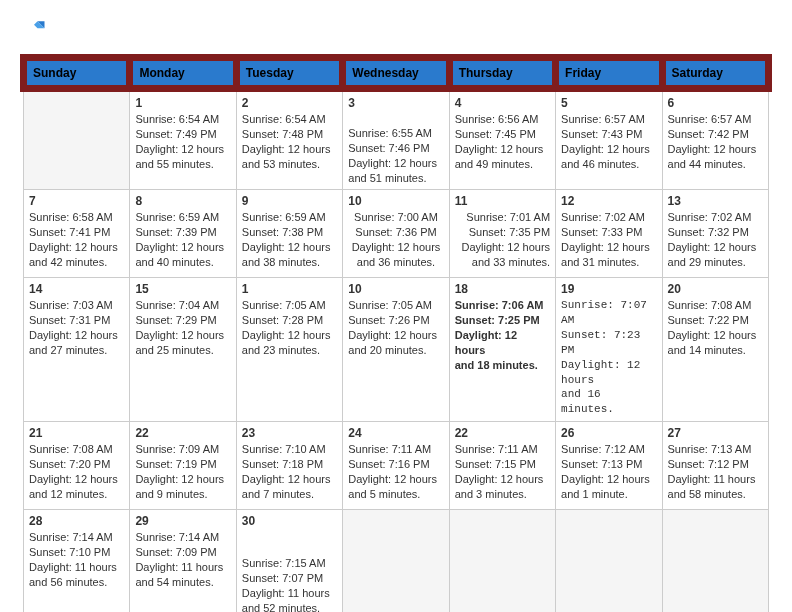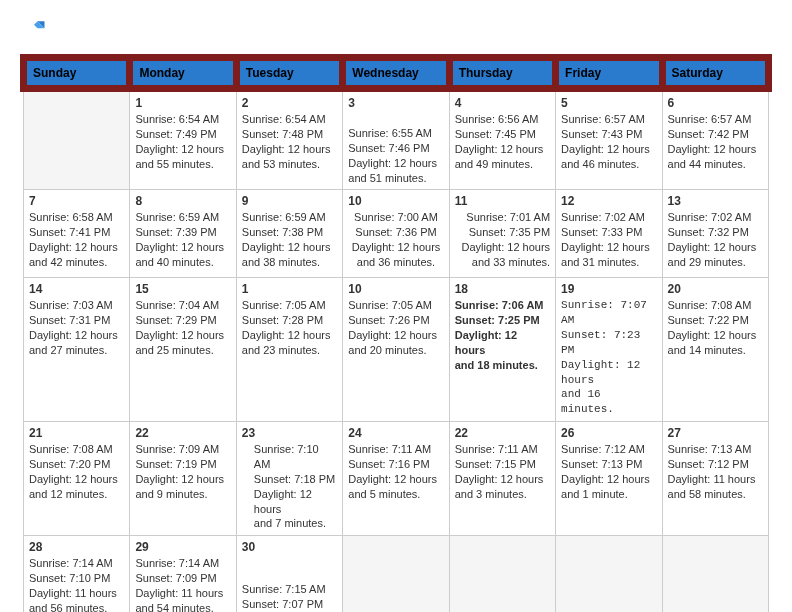--- a/index.html
+++ b/index.html
@@ -291,21 +291,21 @@
           </td>
           <td>
             <span class="day-number">22</span>
             <div class="day-info" style="white-space: pre-line;">Sunrise: 7:09 AM
 Sunset: 7:19 PM
 Daylight: 12 hours
 and 9 minutes.</div>
           </td>
           <td>
             <span class="day-number">23</span>
-            <div class="day-info" style="white-space: pre-line; margin-left: 12px;">Sunrise: 7:10 AM
+            <div class="day-info" style="white-space: pre-line;">Sunrise: 7:10 AM
 Sunset: 7:18 PM
 Daylight: 12 hours
 and 7 minutes.</div>
           </td>
           <td>
             <span class="day-number">24</span>
             <div class="day-info" style="white-space: pre-line;">Sunrise: 7:11 AM
 Sunset: 7:16 PM
 Daylight: 12 hours
 and 5 minutes.</div>

